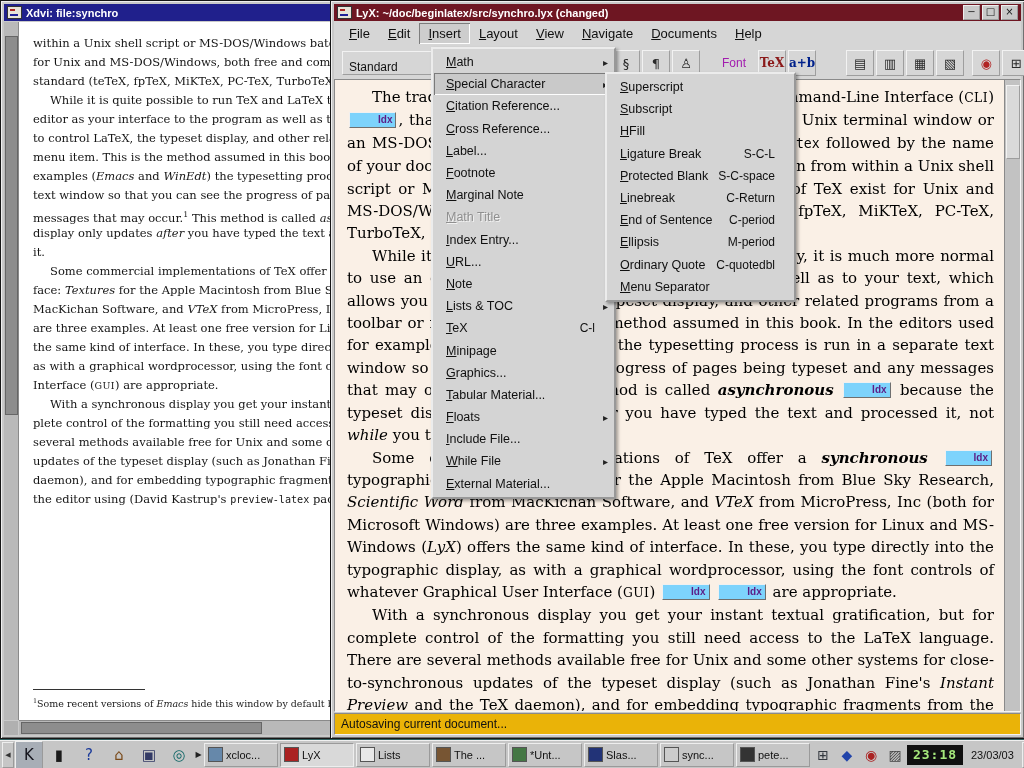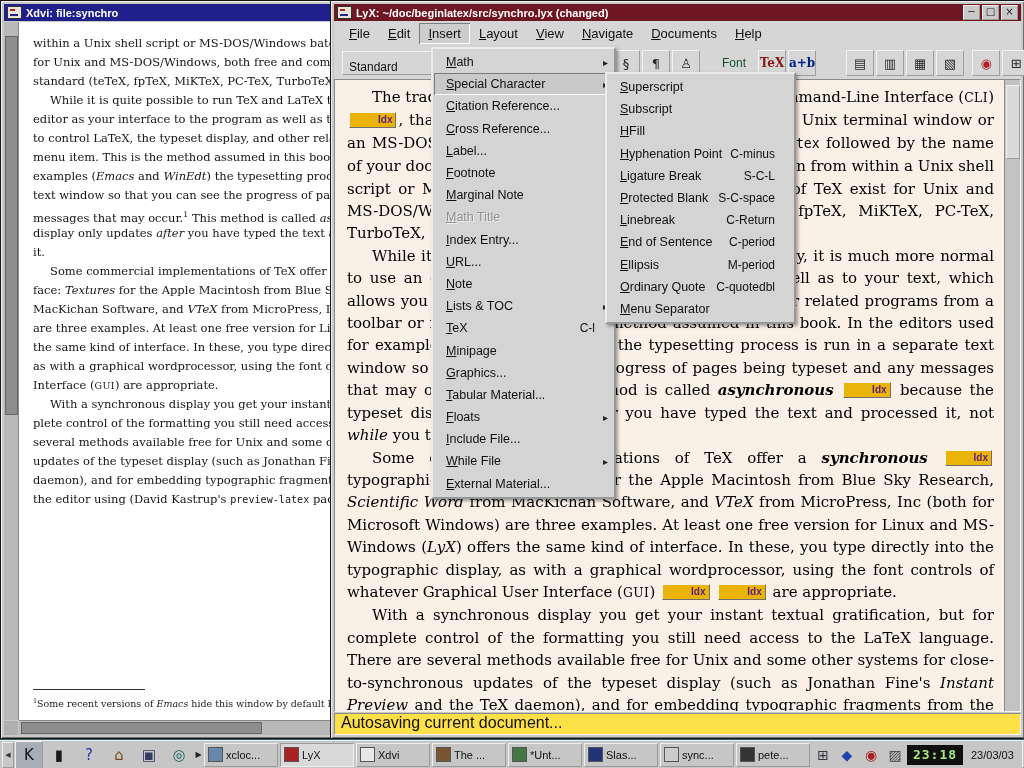--- a/index.html
+++ b/index.html
@@ -53,45 +53,45 @@
   #lyx-toolbar{position:absolute;left:3px;top:45px;right:3px;height:33px;background:#d6d6d6}
   #layout-combo{position:absolute;left:8px;top:5px;width:95px;height:22px;background:#d6d6d6;
                 border:1px outset #f2f2f2;display:flex;align-items:flex-end;justify-content:space-between;
                 padding:0 6px;font-size:12px;color:#111}
   #layout-combo .arrow{font-size:8px;color:#333}
   #toolbar-items{position:absolute;left:278px;top:4px;display:flex;align-items:center}
   .tb-btn2{min-width:26px;height:24px;background:#d6d6d6;border:1px outset #f2f2f2;margin-right:2px;
            display:flex;align-items:center;justify-content:center;
            font-family:"DejaVu Sans","Liberation Sans",sans-serif;font-size:13px;color:#2a2a2a}
   .tb-btn2 .txt{font-family:"DejaVu Serif",serif;font-weight:bold;font-size:12px}
-  .tb-label{height:24px;display:flex;align-items:center;padding:0 4px;font-size:12px;color:#14532d}
+  .tb-label{height:24px;display:flex;align-items:center;padding:0 4px;font-size:12px;color:#a21caf}
 
   #lyx-doc-area{position:absolute;left:3px;top:78px;right:3px;bottom:26px;background:#faf0e6;
                 border:1px solid;border-color:#8a8a8a #f4f4f4 #f4f4f4 #8a8a8a;overflow:hidden}
   #lyx-scrollbar{position:absolute;right:0;top:0;width:15px;bottom:0;background:#c2c2c2;
                  border-left:1px solid #8a8a8a}
   #lyx-scrollthumb{position:absolute;left:1px;top:5px;width:12px;height:72px;background:#dadada;
                    border:1px outset #f2f2f2}
   #lyx-doc{position:absolute;left:12px;top:6px;right:26px;text-align:justify;color:#000;
            font:15px/22.4px "DejaVu Serif",serif}
   .para{text-indent:25px;margin:0}
   .seg-i{font-style:italic}
   .seg-bi{font-style:italic;font-weight:bold}
   .seg-tt{font-family:"DejaVu Sans Mono",monospace;font-size:.88em}
   .seg-sc{font-size:.82em;letter-spacing:.5px}
   .seg-sup{vertical-align:super;font-size:.68em}
   .seg-idx,.seg-foot{display:inline-block;font:bold 10px/12px "Liberation Sans",sans-serif;
-           padding:1px 3px;margin:0 2px;background:#eab308;border:1px solid;
+           padding:1px 3px;margin:0 2px;background:#7dd3fc;border:1px solid;
            border-color:#f0f0f0 #6f6f6f #6f6f6f #f0f0f0;vertical-align:2px}
   .seg-idx{color:#5c1d86}
   .seg-foot{background:#cfc2b2;color:#a82424}
 
-  #lyx-statusbar{position:absolute;left:3px;bottom:3px;right:3px;height:20px;background:#fde047;
+  #lyx-statusbar{position:absolute;left:3px;bottom:3px;right:3px;height:20px;background:#eab308;
                  border:1px solid;border-color:#8a8a8a #f2f2f2 #f2f2f2 #8a8a8a;display:flex;
-                 padding-left:6px;font-size:16px;color:#111}
+                 align-items:center;padding-left:6px;font-size:12px;color:#111}
 
   
   .menu-panel{position:absolute;background:#d4d4d4;border:2px outset #ececec;padding:2px 1px;
               box-shadow:2px 2px 3px rgba(0,0,0,.35)}
   #insert-menu{left:431px;top:47px;width:179px;z-index:6}
   #special-menu{left:605px;top:72px;width:185px;z-index:7}
   .menu-item{height:22.2px;display:flex;align-items:center;padding:0 5px 0 12px;
              font-size:12.5px;color:#101010;box-sizing:border-box}
   .menu-item.selected{box-shadow:inset 1px 1px 0 #7a7a7a, inset -1px -1px 0 #fdfdfd;background:#c9c9c9}
   .menu-item.disabled{color:#8f8f8f;text-shadow:1px 1px 0 #f2f2f2}
@@ -372,25 +372,20 @@
         <span class="accel">Subscript</span>
         <span class="mi-shortcut"></span>
         <span class="mi-arrow"></span>
       </div>
       <div class="menu-item">
         <span class="accel">HFill</span>
         <span class="mi-shortcut"></span>
         <span class="mi-arrow"></span>
       </div>
       <div class="menu-item">
-        <span class="accel">Hyphenation Point</span>
-        <span class="mi-shortcut">C-minus</span>
-        <span class="mi-arrow"></span>
-      </div>
-      <div class="menu-item">
         <span class="accel">Ligature Break</span>
         <span class="mi-shortcut">S-C-L</span>
         <span class="mi-arrow"></span>
       </div>
       <div class="menu-item">
         <span class="accel">Protected Blank</span>
         <span class="mi-shortcut">S-C-space</span>
         <span class="mi-arrow"></span>
       </div>
       <div class="menu-item">
@@ -436,21 +431,21 @@
       <div class="task">
         <span class="task-icon" style="background: rgb(102, 136, 170);"></span>
         <span>xcloc...</span>
       </div>
       <div class="task active">
         <span class="task-icon" style="background: rgb(170, 34, 34);"></span>
         <span>LyX</span>
       </div>
       <div class="task">
         <span class="task-icon" style="background: rgb(232, 232, 232);"></span>
-        <span>Xdvi</span>
+        <span>Lists</span>
       </div>
       <div class="task">
         <span class="task-icon" style="background: rgb(119, 85, 51);"></span>
         <span>The ...</span>
       </div>
       <div class="task">
         <span class="task-icon" style="background: rgb(68, 119, 68);"></span>
         <span>*Unt...</span>
       </div>
       <div class="task">

